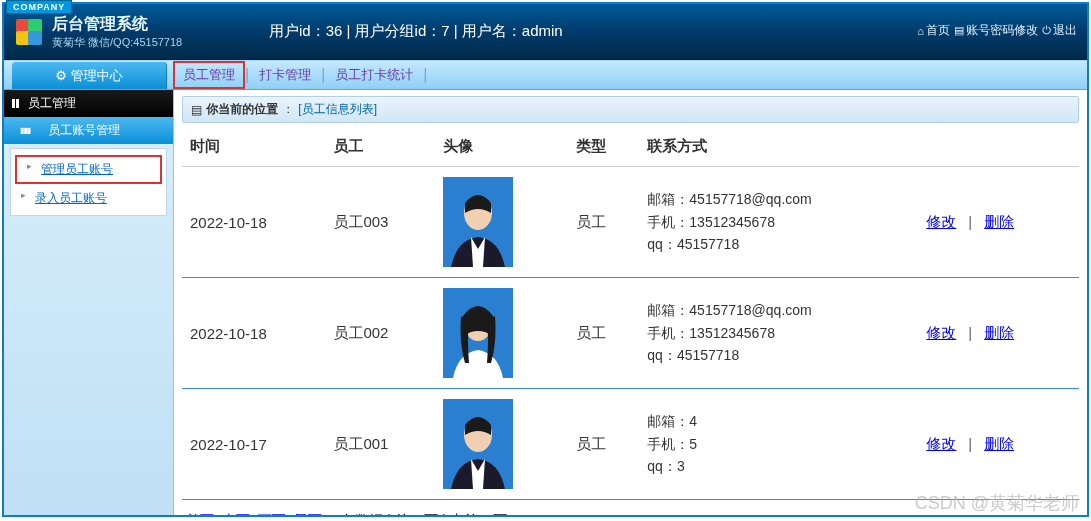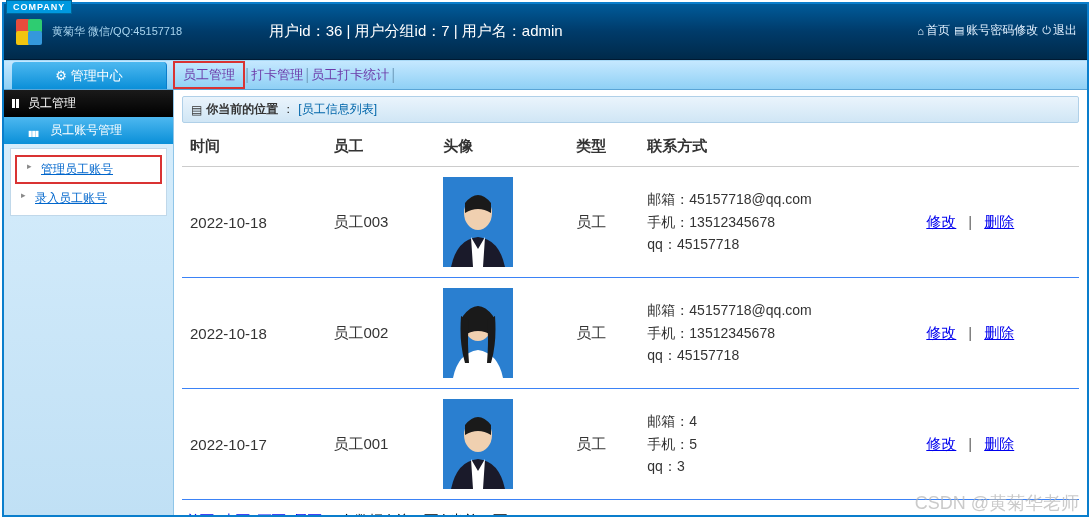--- a/index.html
+++ b/index.html
@@ -15,27 +15,27 @@
 .c4{background:#3498db;top:12px;left:12px}
 .sys-title{font-size:16px;font-weight:bold;color:#eaf6ff}
 .sys-sub{font-size:11px;color:#a8d4ee;margin-top:0}
 .header-center{position:absolute;left:265px;top:18px;font-size:15px;color:#fff}
 .header-right{position:absolute;right:10px;top:18px;display:flex;gap:4px;align-items:center;font-size:12px}
 .hr-link{color:#e0f0ff;text-decoration:none;cursor:pointer;display:flex;align-items:center;gap:2px}
 .hr-icon{font-size:11px}
 .tabbar{background:linear-gradient(to bottom,#c5e8ff 0%,#8fd0f5 100%);height:30px;display:flex;border-bottom:1px solid #5aa5d6;border-top:1px solid #a8d8f5}
 .mgmt-center{width:155px;background:linear-gradient(to bottom,#4db8f0,#0a8fd8);color:#fff;font-size:13px;text-align:center;line-height:28px;border-right:1px solid #0a7ecc;position:relative;margin:1px 0 0 8px;border-radius:4px 4px 0 0;display:flex;align-items:center;justify-content:center;gap:4px}
 .tabs{display:flex;align-items:center;padding-left:6px}
-.tab{color:#6b3aa8;font-size:13px;padding:0 2px;cursor:pointer}
+.tab{color:#6b3aa8;font-size:13px;padding:0 10px;cursor:pointer}
 .tab.active{border:2px solid #d93333;padding:3px 8px}
 .tab-sep{color:#7aa8c8}
 .body-row{display:flex;height:calc(100% - 86px)}
 .sidebar{width:170px;background:linear-gradient(to bottom,#d8eefc,#c0e0f5);border-right:1px solid #8fc5e8;padding:0}
 .side-grp{background:linear-gradient(to bottom,#1a1a1a,#000);color:#fff;font-size:12px;padding:5px 8px;display:flex;align-items:center;gap:6px}
-.side-grp2{background:linear-gradient(to bottom,#4db8f0,#0a8fd8);color:#fff;font-size:12px;padding:5px 24px;display:flex;align-items:flex-end;gap:12px}
+.side-grp2{background:linear-gradient(to bottom,#4db8f0,#0a8fd8);color:#fff;font-size:12px;padding:5px 16px;display:flex;align-items:flex-start;gap:18px}
 .side-items{background:#fff;margin:4px 6px;border:1px solid #c0d8ea;padding:4px 0}
 .side-item{font-size:12px;color:#0066cc;text-decoration:underline;padding:4px 8px 4px 24px;position:relative;cursor:pointer}
 .side-item::before{content:"▸";position:absolute;left:10px;color:#888;font-size:9px}
 .side-item.hl{border:2px solid #d93333;margin:2px 4px}
 .grid-icon{display:inline-block;width:10px;height:10px}
 .grid-icon span{display:inline-block;width:3px;height:3px;background:#fff;margin:0 1px 0 0;float:left}
 .bars-icon::before{content:"▮▮▮";font-size:8px;letter-spacing:-1px}
 .main{flex:1;padding:6px 8px;overflow:auto}
 .breadcrumb{background:linear-gradient(to bottom,#eaf4fc,#d0e6f5);border:1px solid #b0d0e8;padding:4px 8px;font-size:12px;color:#333;border-radius:2px;display:flex;align-items:center;gap:4px}
 .bc-loc{color:#0066aa}
@@ -57,20 +57,21 @@
 <div class="company-tag">COMPANY</div>
 <div class="frame">
   <div class="header">
     <div class="logo-box">
       <div class="cube c1"></div>
         <div class="cube c2"></div>
         <div class="cube c3"></div>
         <div class="cube c4"></div>
     </div>
     <div>
+      <div class="sys-title">后台管理系统</div>
       <div class="sys-sub">黄菊华 微信/QQ:45157718</div>
     </div>
     <div class="header-center">用户id：36 | 用户分组id：7 | 用户名：admin</div>
     <div class="header-right">
       <a class="hr-link">
           <span class="hr-icon">⌂</span>
           <span>首页</span>
         </a>
       <a class="hr-link">
           <span class="hr-icon">▤</span>

